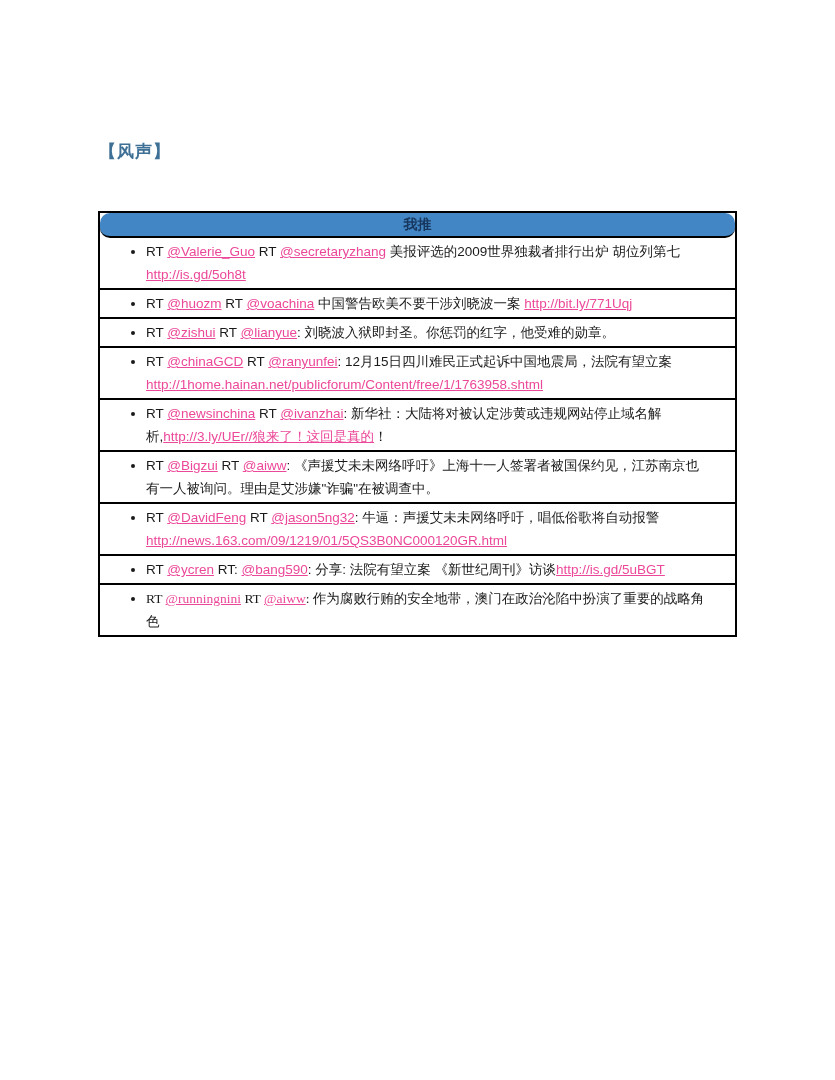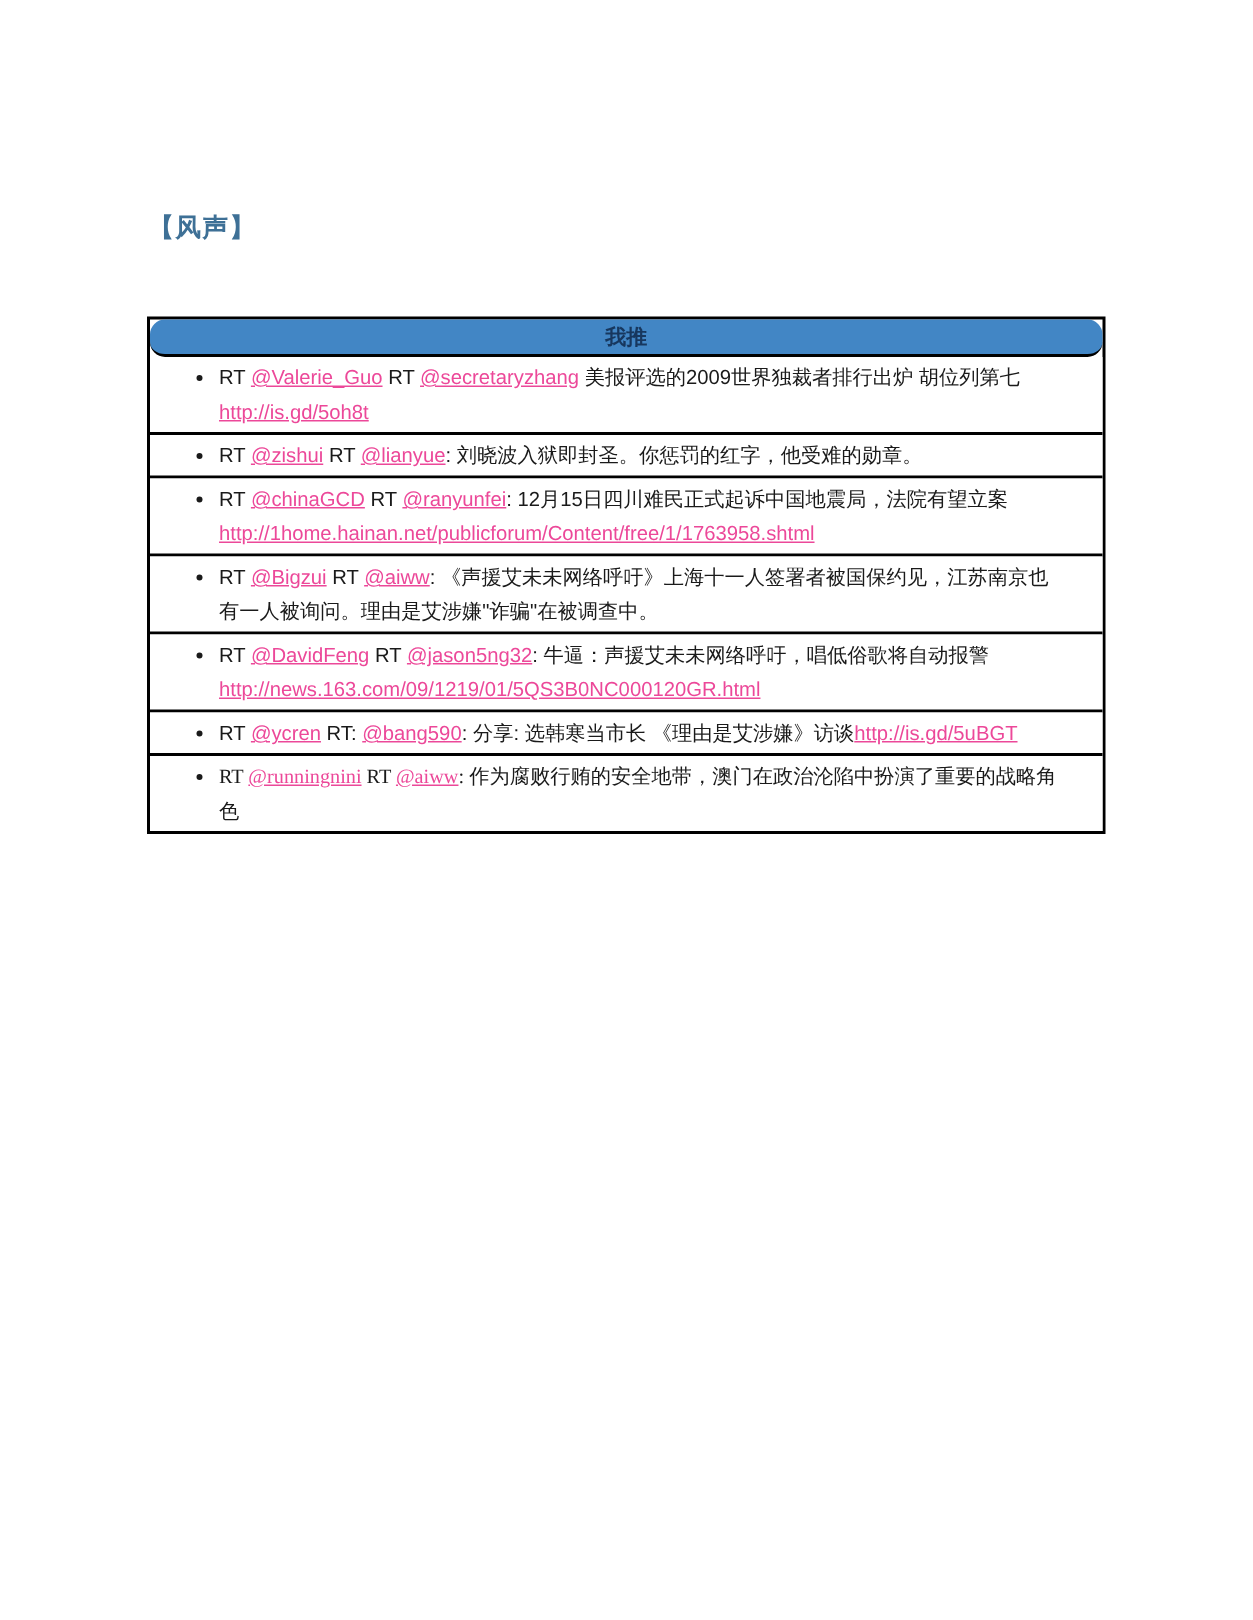--- a/index.html
+++ b/index.html
@@ -65,32 +65,38 @@
 <div class="page">
   <h1 class="page-title">【风声】</h1>
 
   <div class="tweet-table">
     <div class="table-header">我推</div>
     <div id="rows">
         <div class="row">
           <div class="tweet"><span>RT </span><a href="#">@Valerie_Guo</a><span> RT </span><a href="#">@secretaryzhang</a><span> 美报评选的2009世界独裁者排行出炉 胡位列第七</span><a href="#">http://is.gd/5oh8t</a></div>
         </div>
         <div class="row">
+          <div class="tweet"><span>RT </span><a href="#">@huozm</a><span> RT </span><a href="#">@voachina</a><span> 中国警告欧美不要干涉刘晓波一案 </span><a href="#">http://bit.ly/771Uqj</a></div>
+        </div>
+        <div class="row">
           <div class="tweet"><span>RT </span><a href="#">@zishui</a><span> RT </span><a href="#">@lianyue</a><span>: 刘晓波入狱即封圣。你惩罚的红字，他受难的勋章。</span></div>
         </div>
         <div class="row">
           <div class="tweet"><span>RT </span><a href="#">@chinaGCD</a><span> RT </span><a href="#">@ranyunfei</a><span>: 12月15日四川难民正式起诉中国地震局，法院有望立案</span><a href="#">http://1home.hainan.net/publicforum/Content/free/1/1763958.shtml</a></div>
+        </div>
+        <div class="row">
+          <div class="tweet"><span>RT </span><a href="#">@newsinchina</a><span> RT </span><a href="#">@ivanzhai</a><span>: 新华社：大陆将对被认定涉黄或违规网站停止域名解析,</span><a href="#">http://3.ly/UEr//狼来了！这回是真的</a><span>！</span></div>
         </div>
         <div class="row">
           <div class="tweet"><span>RT </span><a href="#">@Bigzui</a><span> RT </span><a href="#">@aiww</a><span>: 《声援艾未未网络呼吁》上海十一人签署者被国保约见，江苏南京也有一人被询问。理由是艾涉嫌"诈骗"在被调查中。</span></div>
         </div>
         <div class="row">
           <div class="tweet"><span>RT </span><a href="#">@DavidFeng</a><span> RT </span><a href="#">@jason5ng32</a><span>: 牛逼：声援艾未未网络呼吁，唱低俗歌将自动报警</span><a href="#">http://news.163.com/09/1219/01/5QS3B0NC000120GR.html</a></div>
         </div>
         <div class="row">
-          <div class="tweet"><span>RT </span><a href="#">@ycren</a><span> RT: </span><a href="#">@bang590</a><span>: 分享: 选韩寒当市长 《理由是艾涉嫌》访谈</span><a href="#">http://is.gd/5uBGT</a></div>
+          <div class="tweet"><span>RT </span><a href="#">@ycren</a><span> RT: </span><a href="#">@bang590</a><span>: 分享: 法院有望立案 《新世纪周刊》访谈</span><a href="#">http://is.gd/5uBGT</a></div>
         </div>
         <div class="row">
           <div class="tweet"><span>RT </span><a href="#">@runningnini</a><span> RT </span><a href="#">@aiww</a><span>: 作为腐败行贿的安全地带，澳门在政治沦陷中扮演了重要的战略角色</span></div>
         </div>
       </div>
   </div>
 </div>
 
 </body></html>

